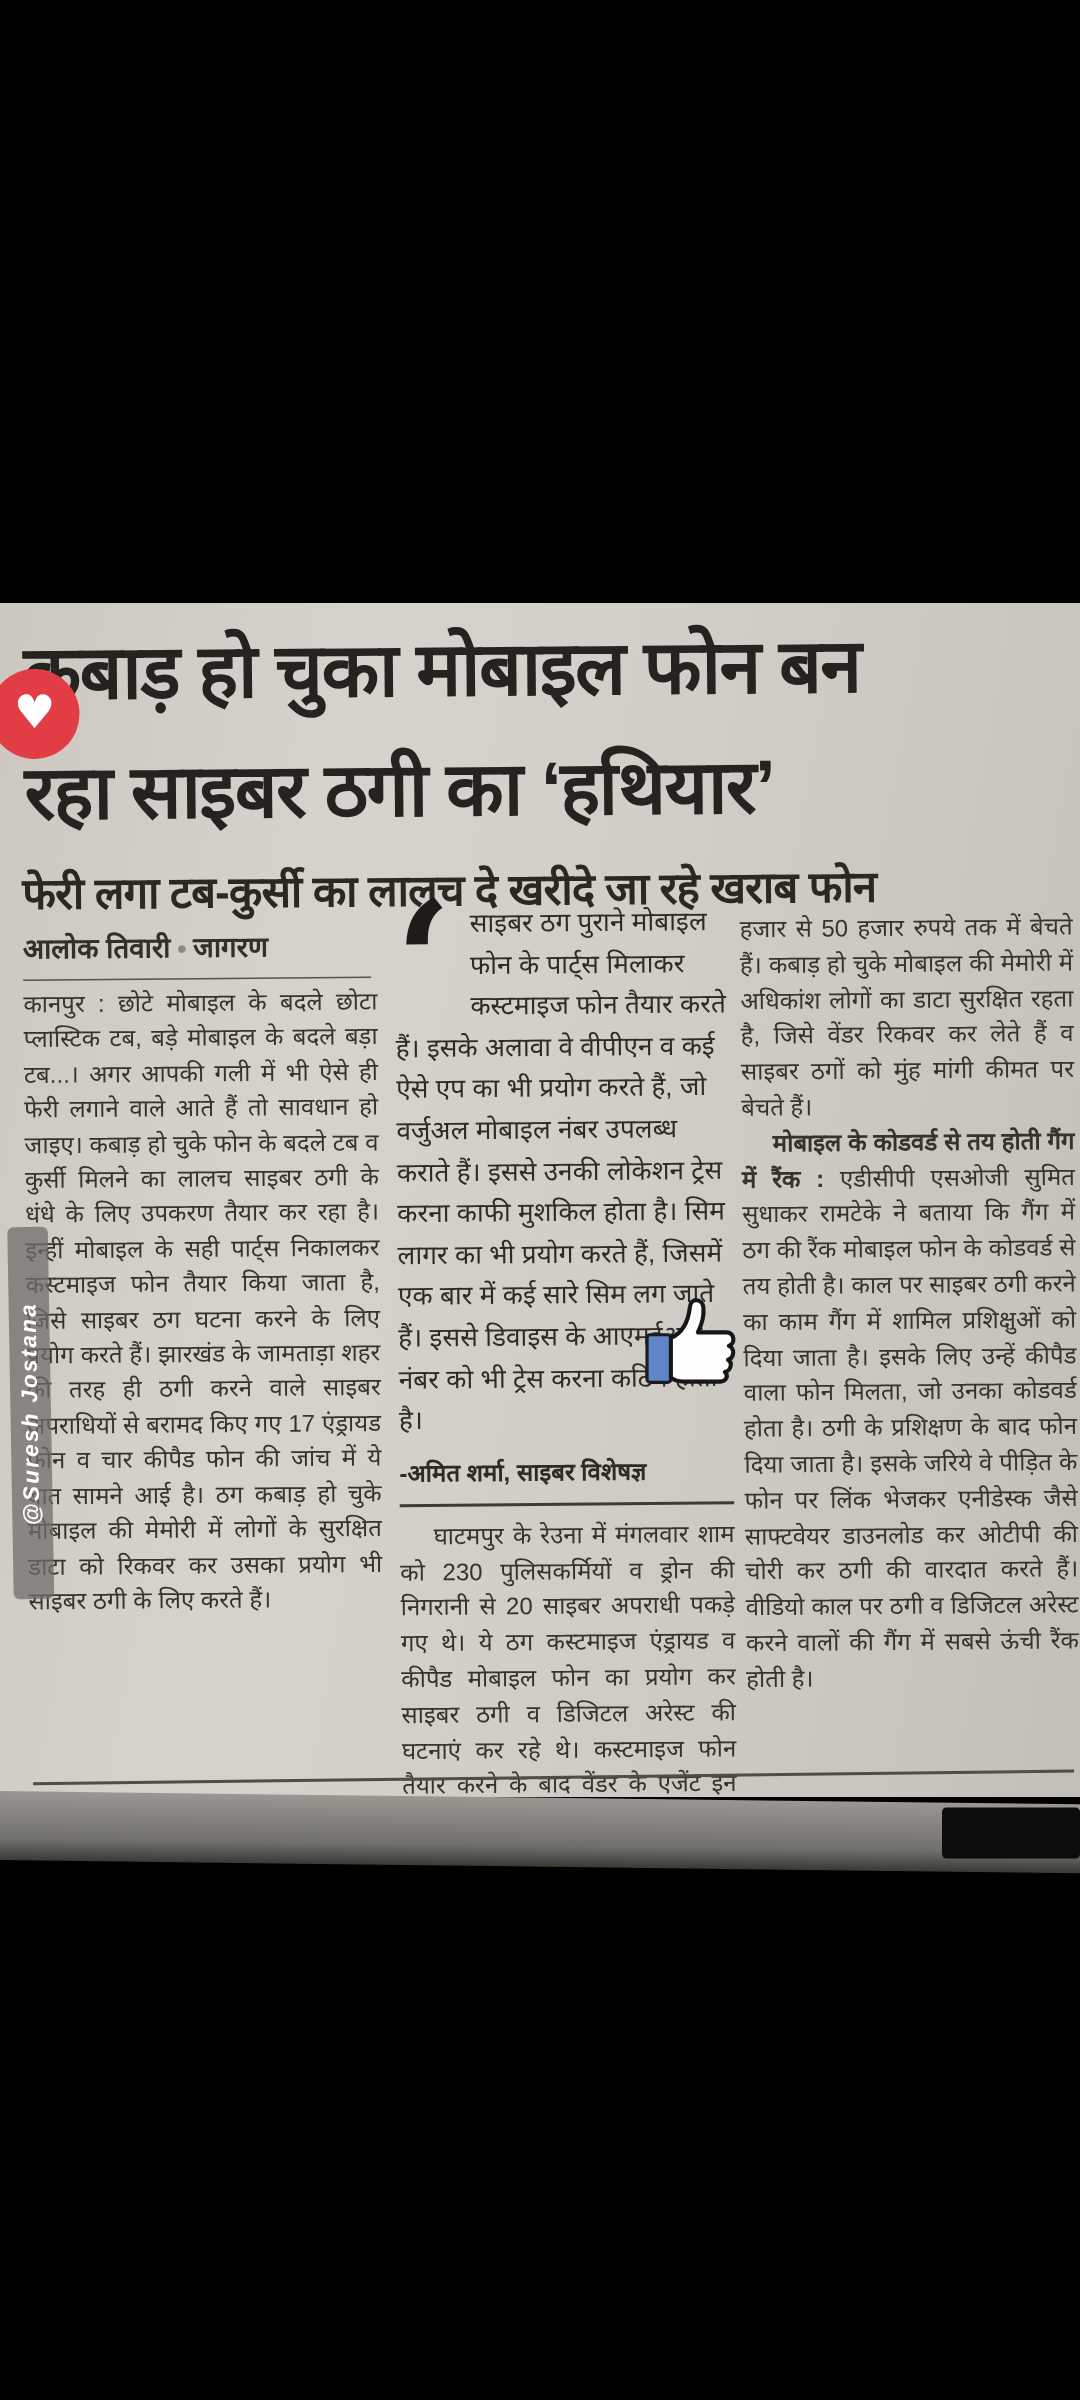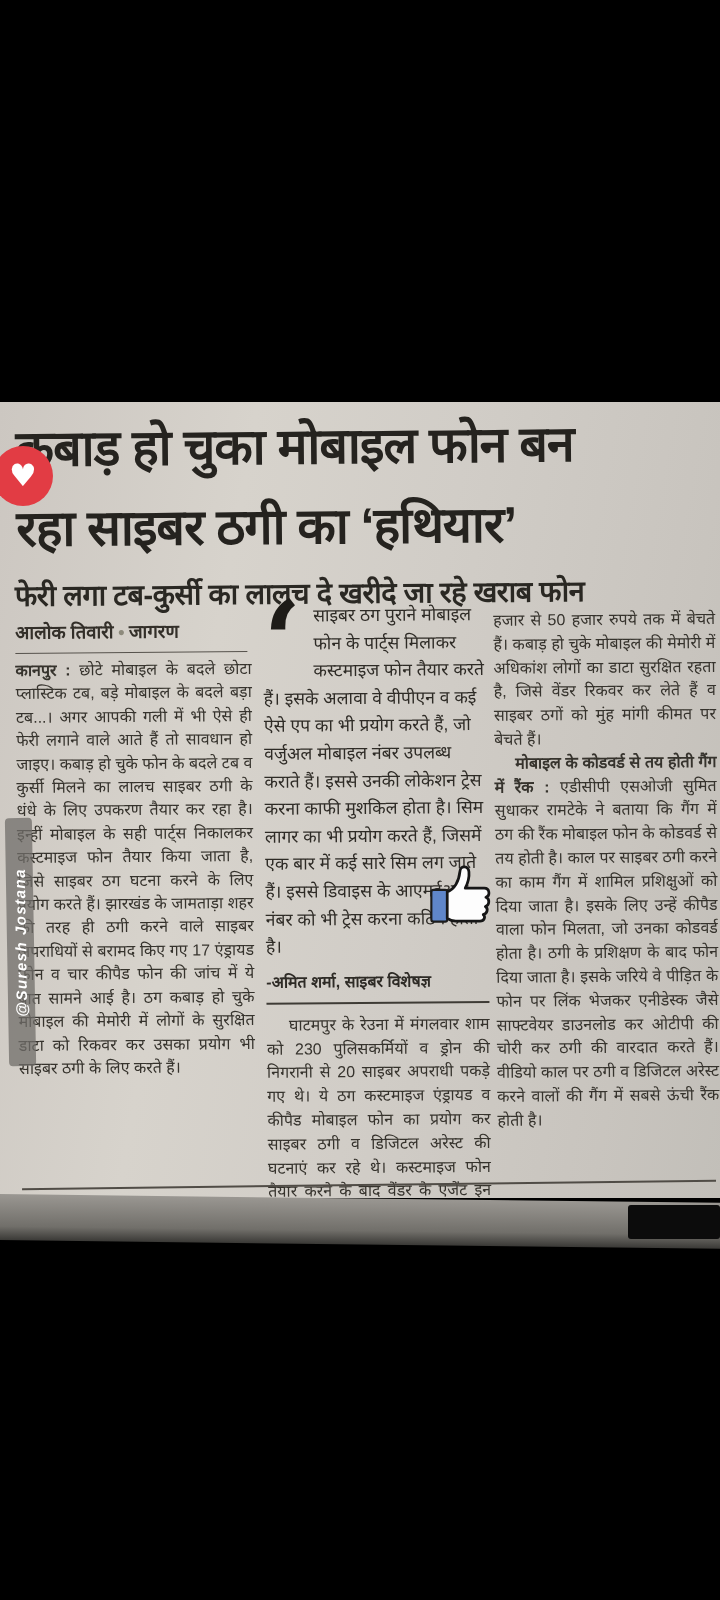--- a/index.html
+++ b/index.html
@@ -15,21 +15,21 @@
   .headline .hl{font-size:50px;line-height:80px;white-space:nowrap;letter-spacing:-1px;}
   .subheadline{position:absolute;left:16px;top:170px;width:702px;font-size:29px;font-weight:bold;color:#2a2823;white-space:nowrap;letter-spacing:-0.5px;}
 
   .byline{position:absolute;left:16px;top:214px;width:232px;font-size:18.5px;font-weight:bold;color:#332f29;
           padding-bottom:9px;border-bottom:1.5px solid #56524c;}
   .byline .dot{display:inline-block;font-size:12px;color:#8d8a7c;vertical-align:2px;margin:0 4px;}
 
   .col{position:absolute;color:#36332d;text-align:justify;}
   .col p{margin:0;}
   .col1{left:16px;top:254px;width:236px;font-size:16px;line-height:23.4px;}
-  .col1 .lead{font-weight:bold;}
+  .col1 .lead{font-weight:normal;}
   .col1 .body-start{text-indent:0;}
 
   .col2{left:264px;top:200px;width:223px;}
   .bigquote{float:left;width:50px;height:56px;font-family:"DejaVu Serif","Liberation Serif",serif;
             font-size:110px;line-height:78px;color:#1e1c18;font-weight:bold;}
   .quote-text{font-size:17.5px;line-height:27.6px;text-align:left;color:#2e2b26;}
   .attribution{font-size:16px;font-weight:bold;color:#2e2b26;text-align:left;margin-top:9px;}
   .col2-rule{border-bottom:2px solid #3e3b35;margin:10px 0 9px 0;}
   .col2 .para{font-size:16px;line-height:23.8px;text-indent:1.4em;}
 

